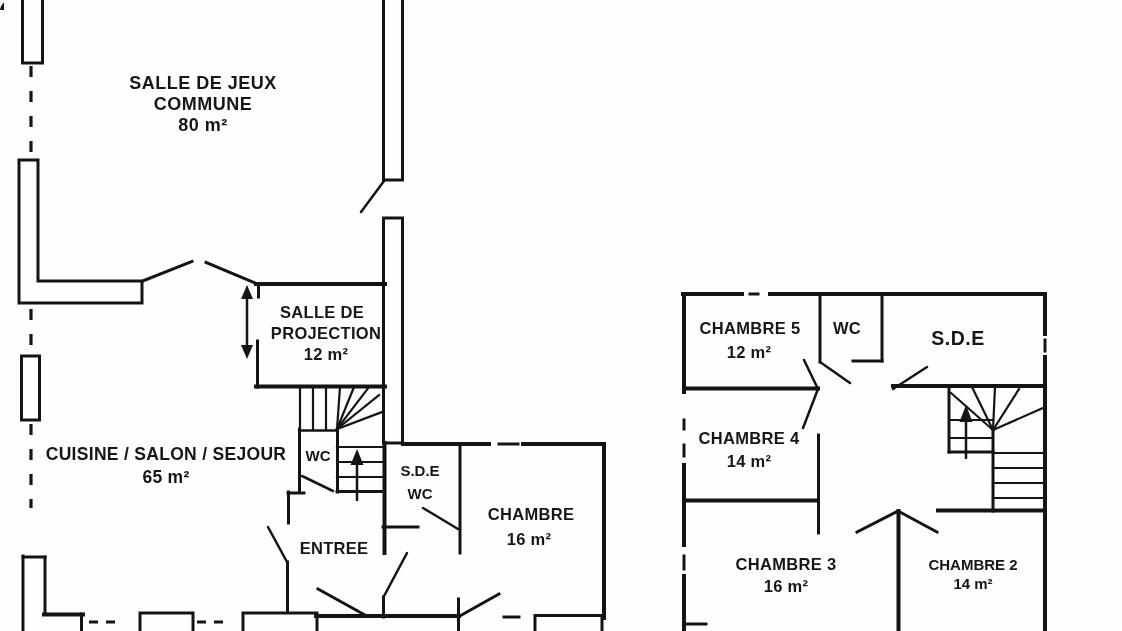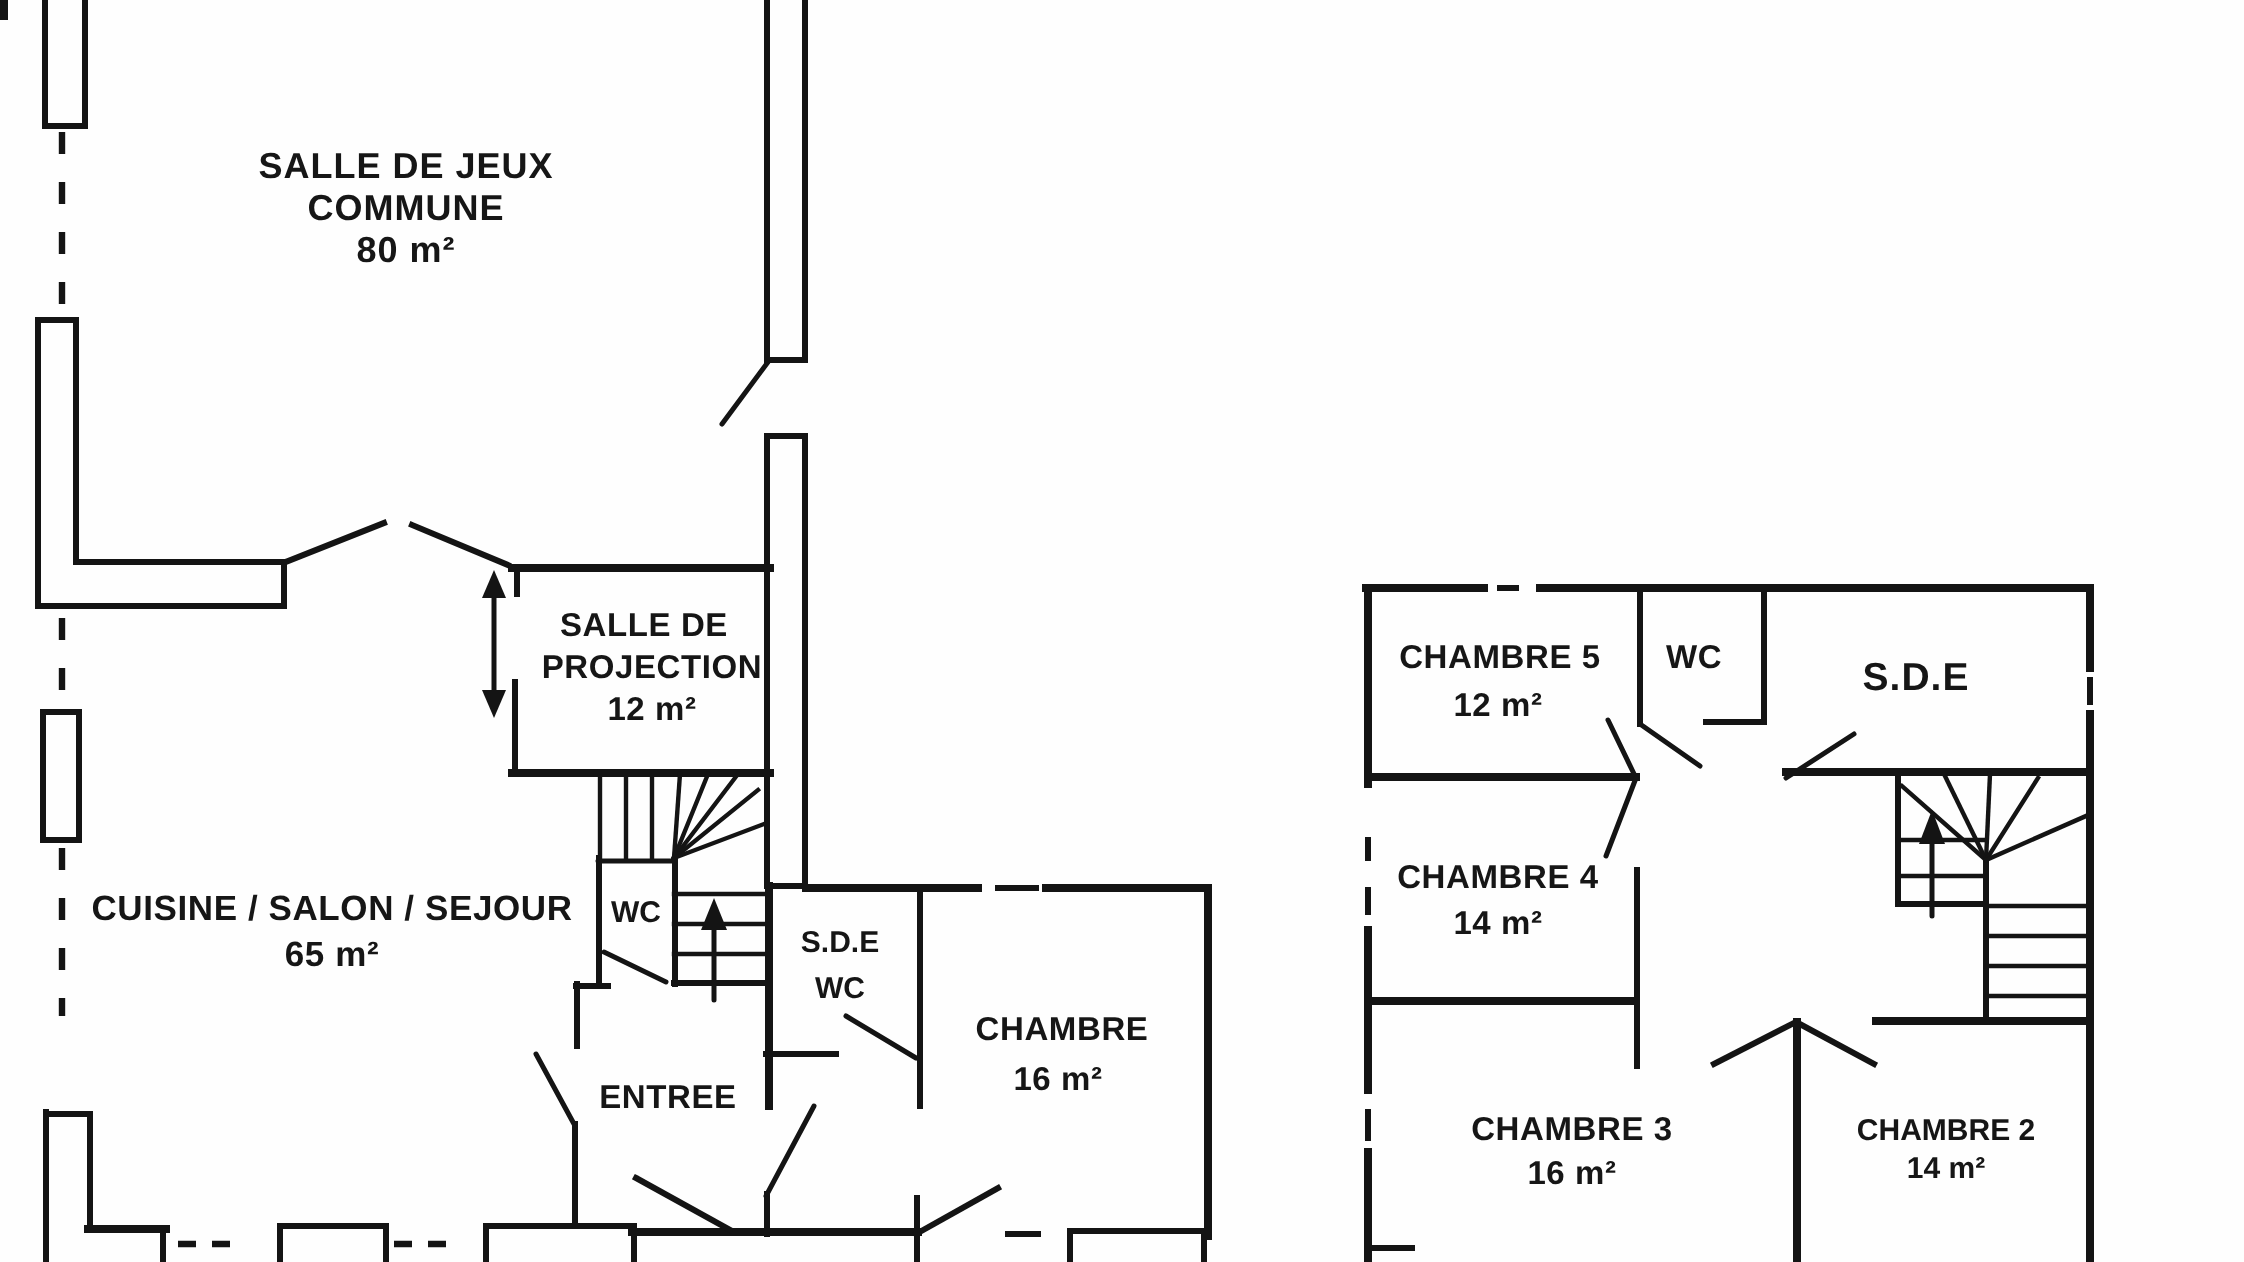--- a/index.html
+++ b/index.html
@@ -2,20 +2,21 @@
 <html><head>
 <meta charset="utf-8">
 <style>
   html,body{margin:0;padding:0;background:#ffffff;}
   .plan-wrap{
     position:relative;
     width:1122px;height:631px;
     background:#fefefe;
     overflow:hidden;
     font-family:"Liberation Sans", sans-serif;
+    border-radius:11px;
   }
   svg{position:absolute;left:0;top:0;}
   text{
     font-family:"Liberation Sans", sans-serif;
     font-weight:bold;
     fill:#161616;
     text-anchor:middle;
   }
   .t18{font-size:18px;letter-spacing:.5px;}
   .t17{font-size:17.5px;letter-spacing:.3px;}

